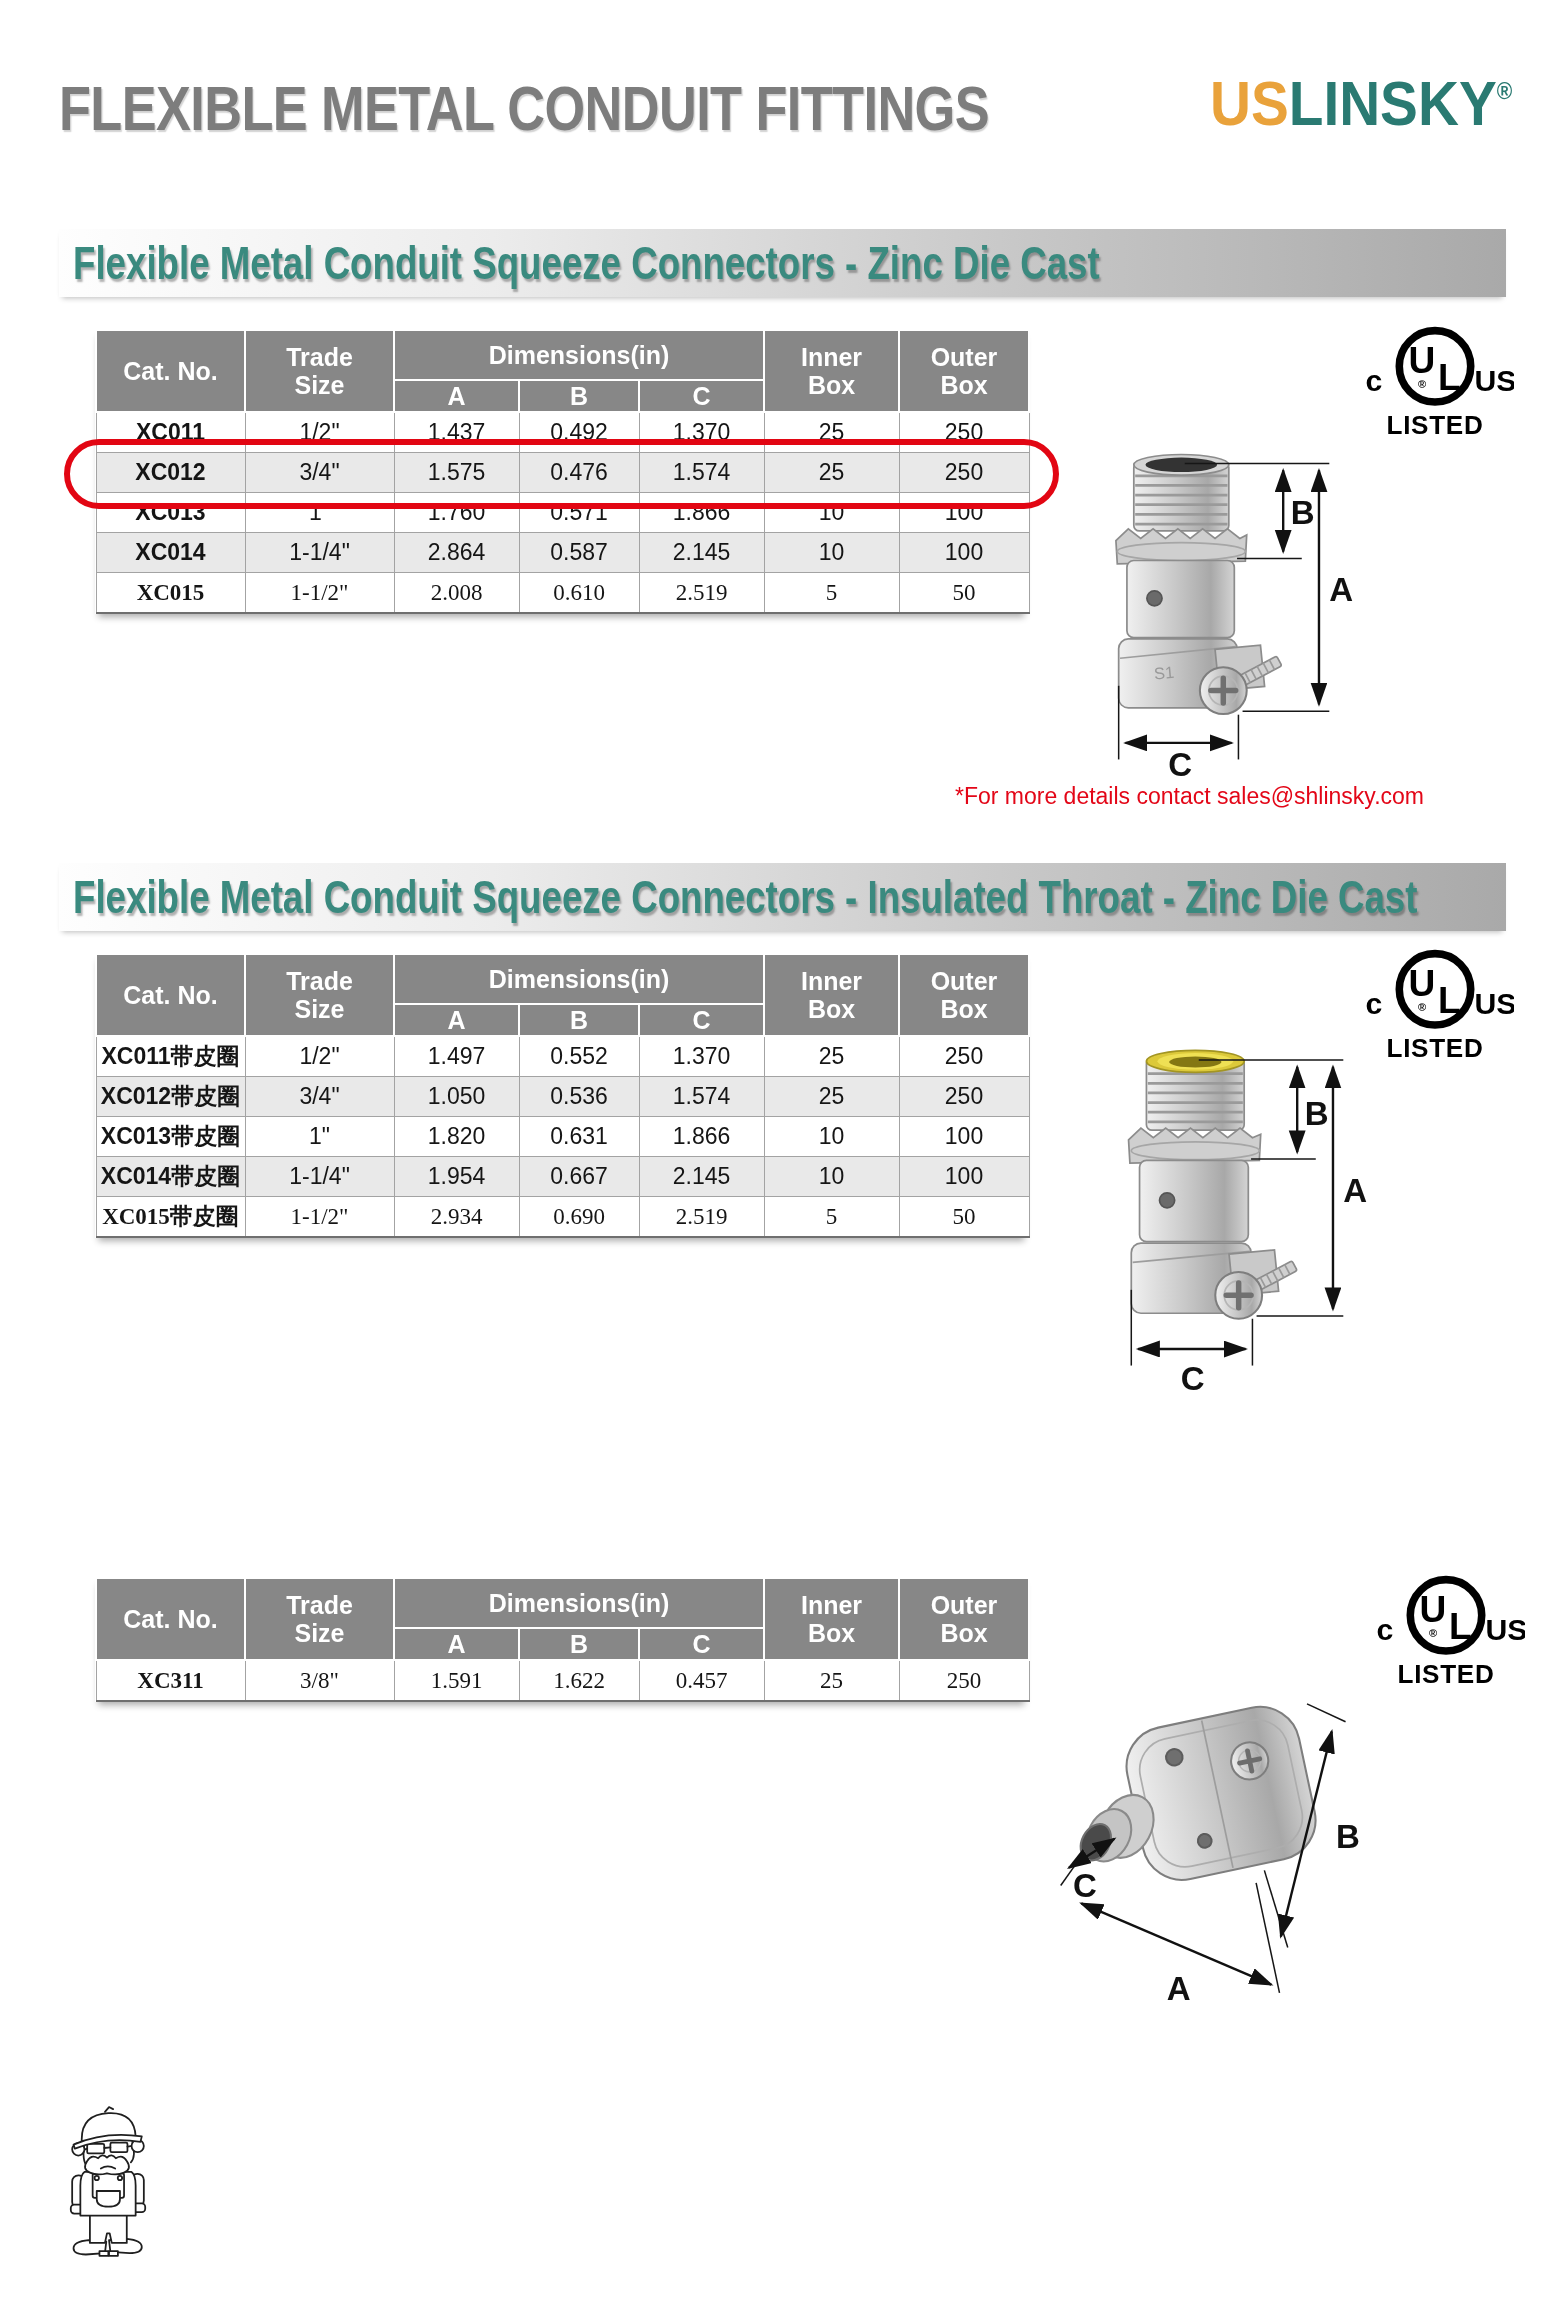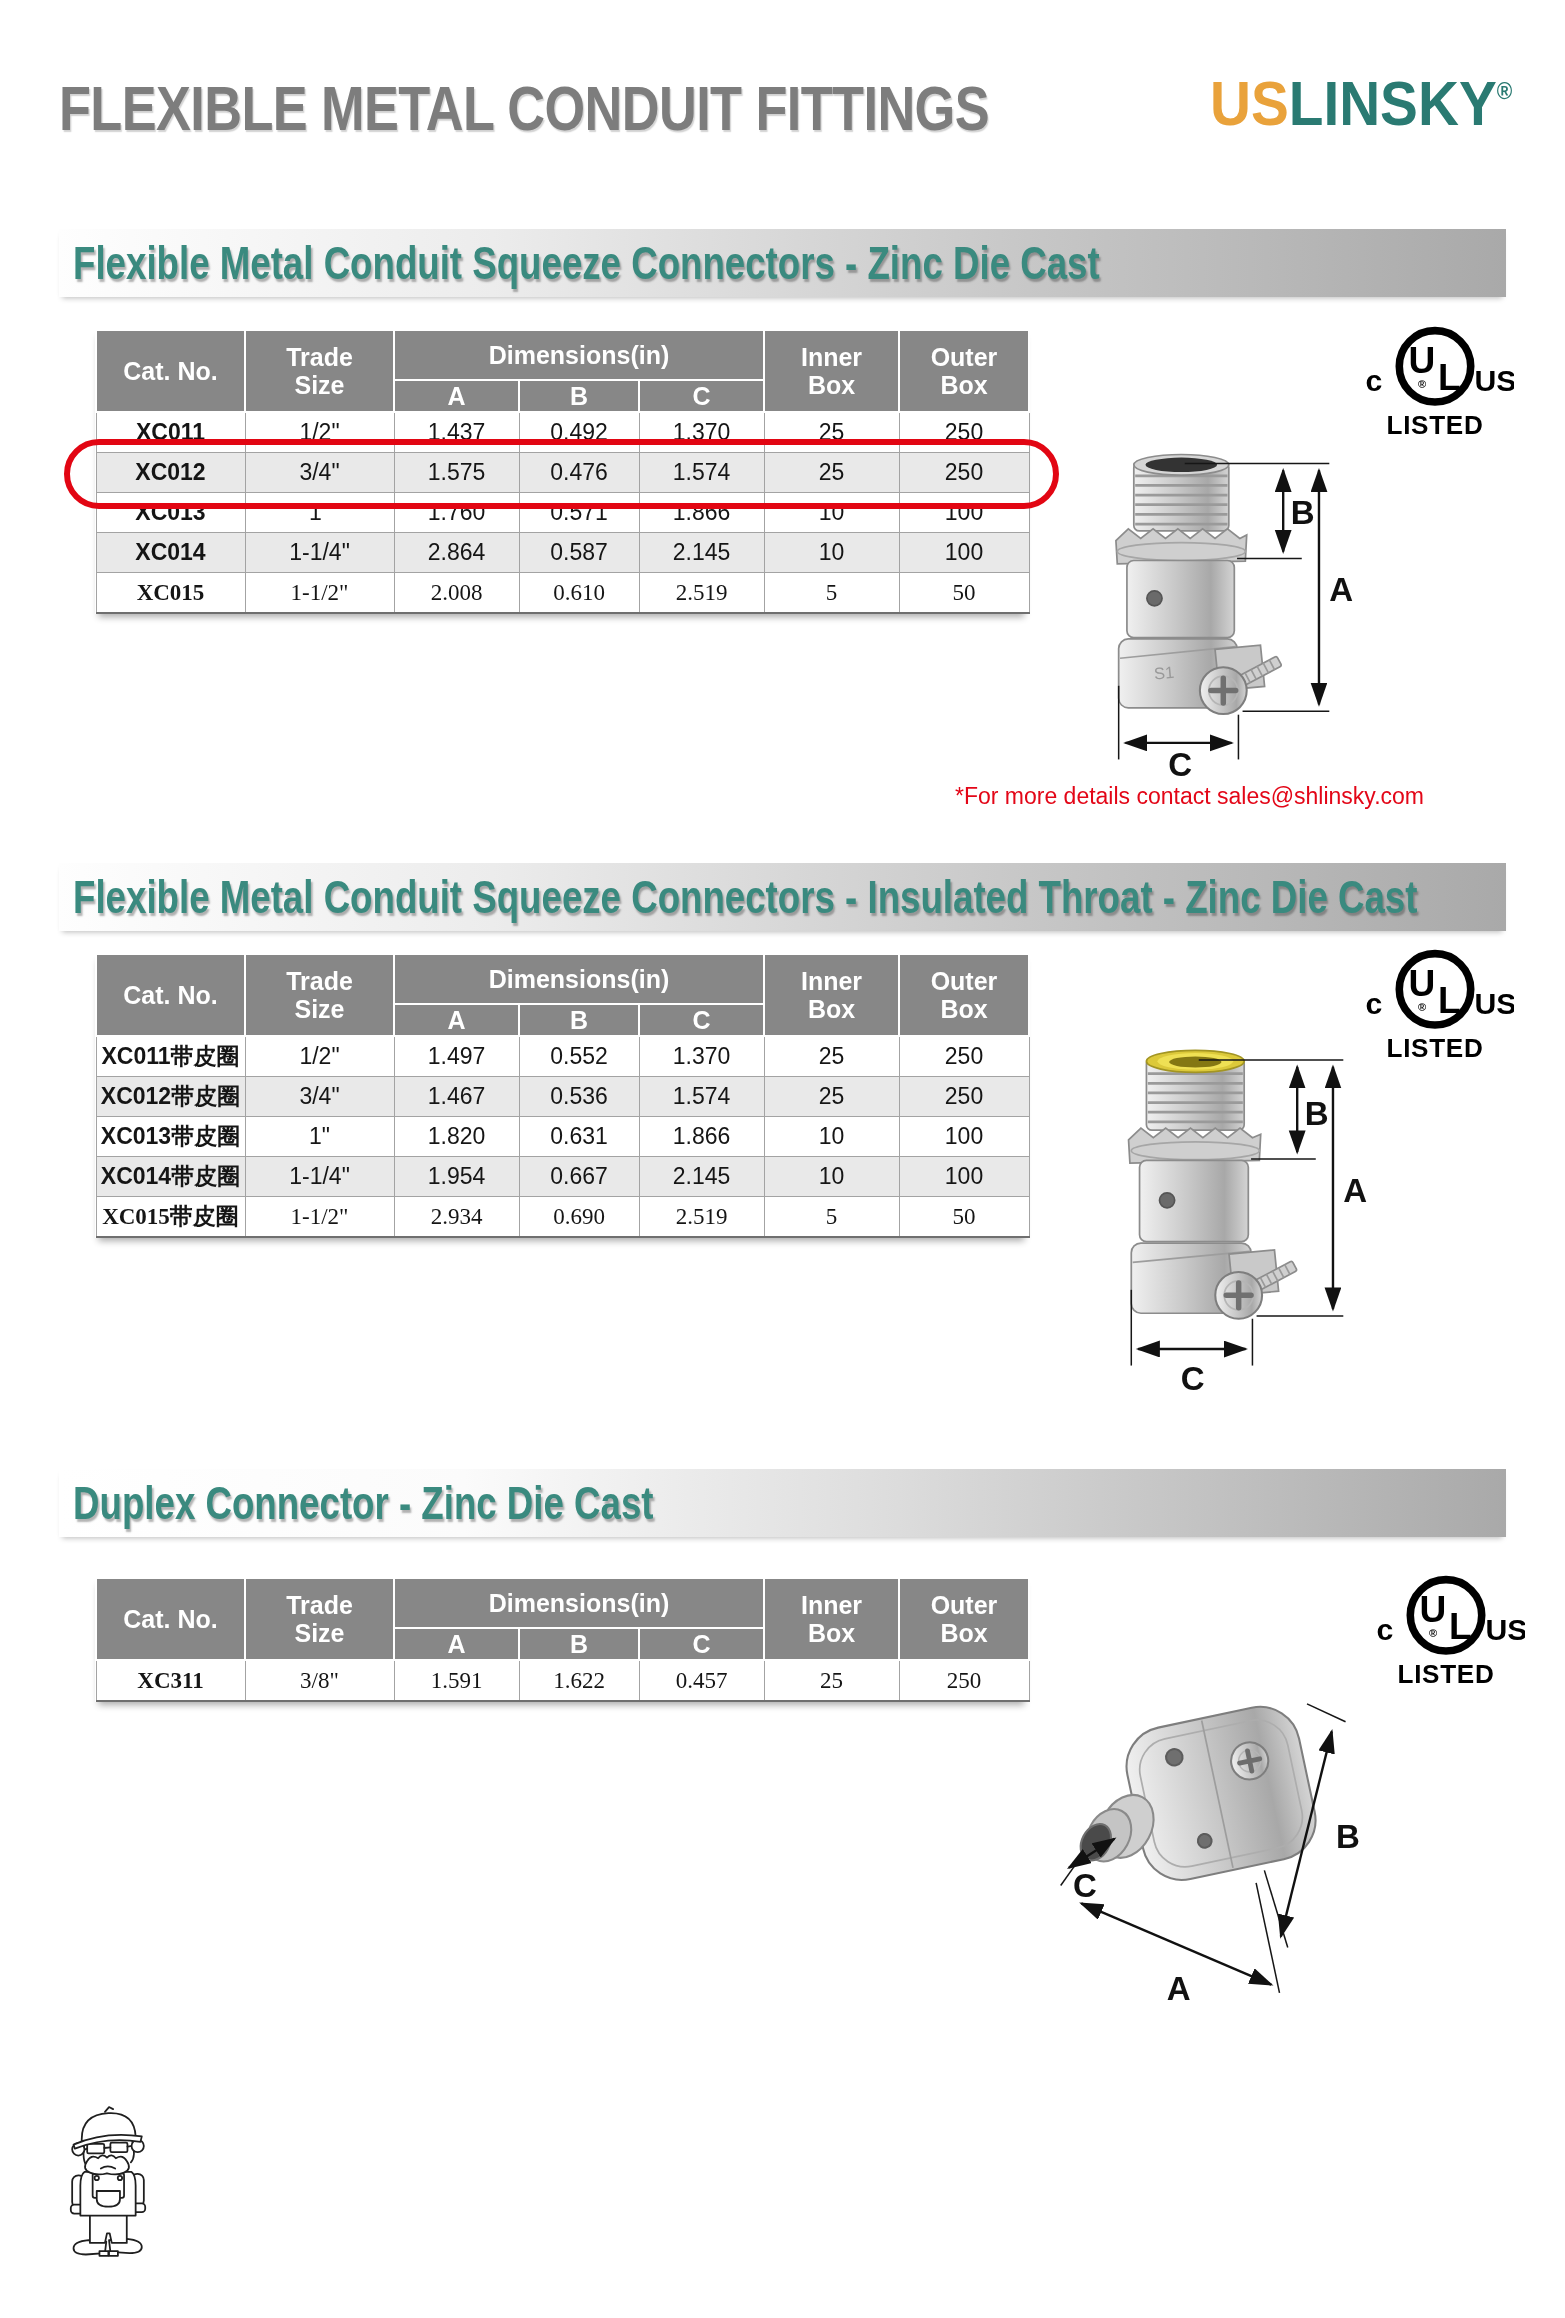--- a/index.html
+++ b/index.html
@@ -90,23 +90,20 @@
   <div class="page-title">FLEXIBLE METAL CONDUIT FITTINGS</div>
 
   <div class="brand"><span class="b-us">US</span><span class="b-linsky">LINSKY</span><span class="b-reg">®</span></div>
 
   <div class="section-bar bar-1 bar-grad-a">
     <span class="bar-title">Flexible Metal Conduit Squeeze Connectors - Zinc Die Cast</span>
   </div>
   <div class="section-bar bar-2 bar-grad-a">
     <span class="bar-title">Flexible Metal Conduit Squeeze Connectors - Insulated Throat - Zinc Die Cast</span>
   </div>
-  <div class="section-bar bar-3 bar-grad-b">
-    <span class="bar-title">Duplex Connector - Zinc Die Cast</span>
-  </div>
 
   <div class="table-block tb-1">
     <table class="data-table">
         <colgroup>
           <col style="width: 149px;">
           <col style="width: 149px;">
           <col style="width: 125px;">
           <col style="width: 120px;">
           <col style="width: 125px;">
           <col style="width: 135px;">
@@ -213,21 +210,21 @@
             <td>1/2"</td>
             <td>1.497</td>
             <td>0.552</td>
             <td>1.370</td>
             <td>25</td>
             <td>250</td>
           </tr>
           <tr class="alt">
             <td class="td-cat">XC012带皮圈</td>
             <td>3/4"</td>
-            <td>1.467</td>
+            <td>1.050</td>
             <td>0.536</td>
             <td>1.574</td>
             <td>25</td>
             <td>250</td>
           </tr>
           <tr>
             <td class="td-cat">XC013带皮圈</td>
             <td>1"</td>
             <td>1.820</td>
             <td>0.631</td>

